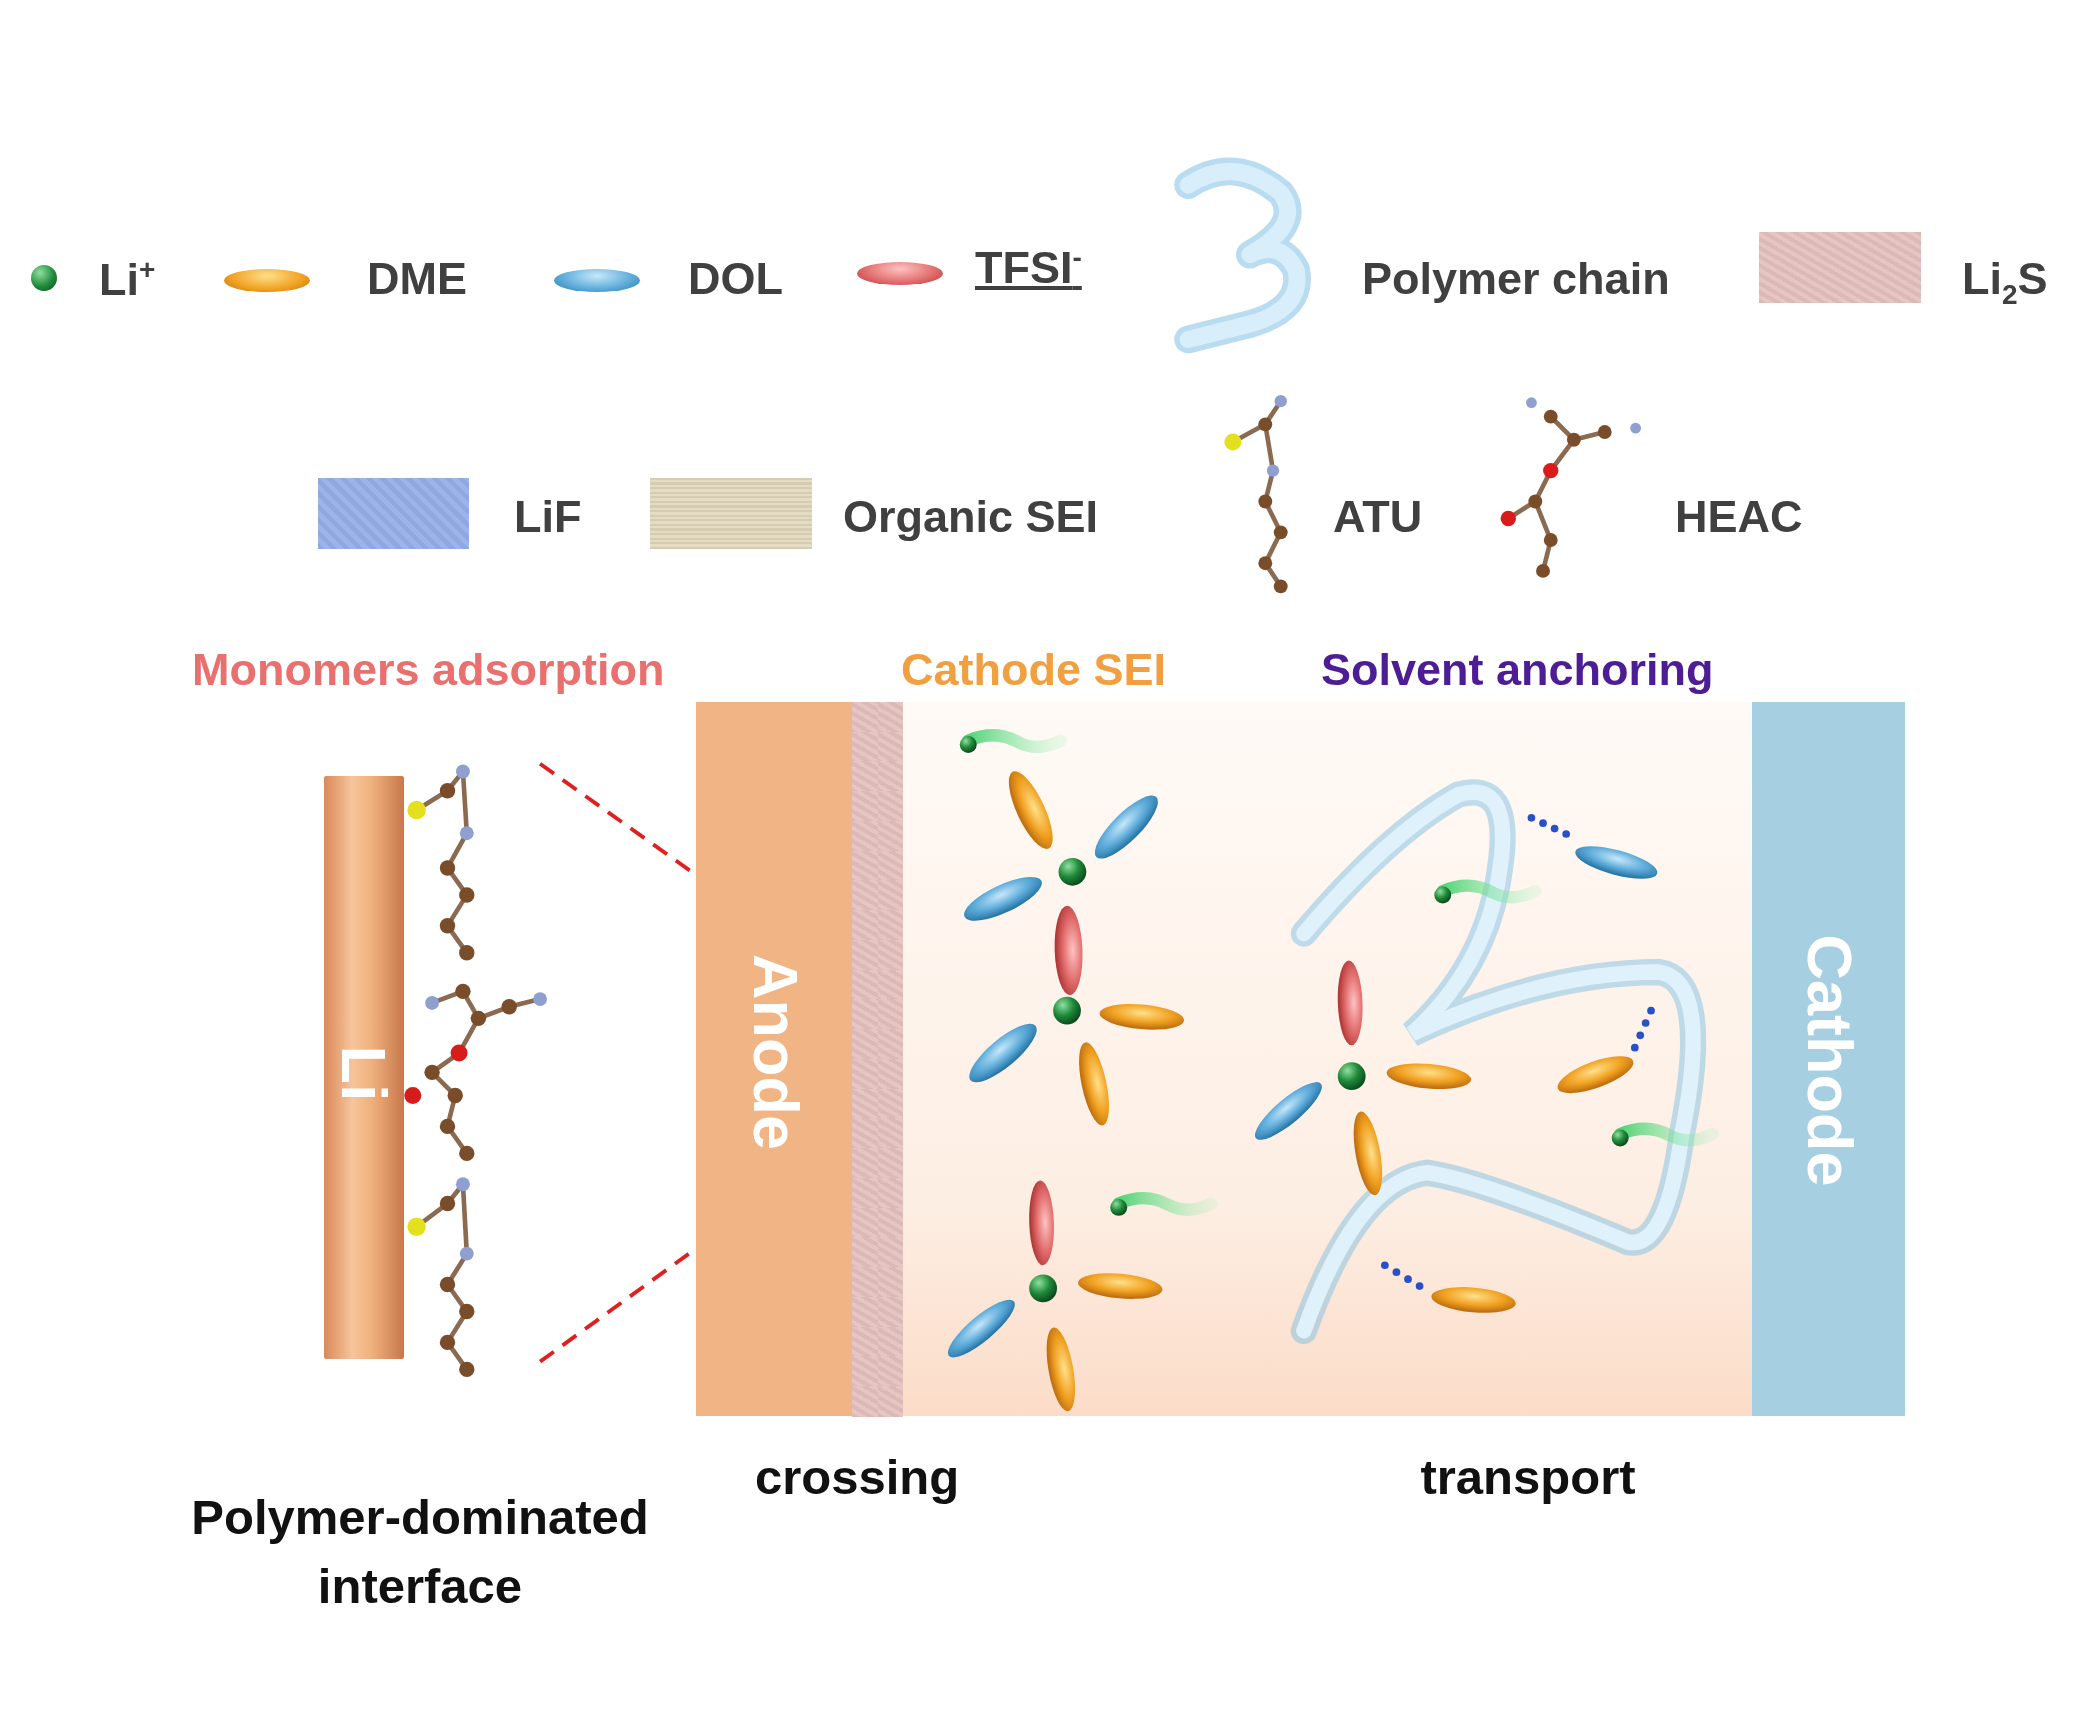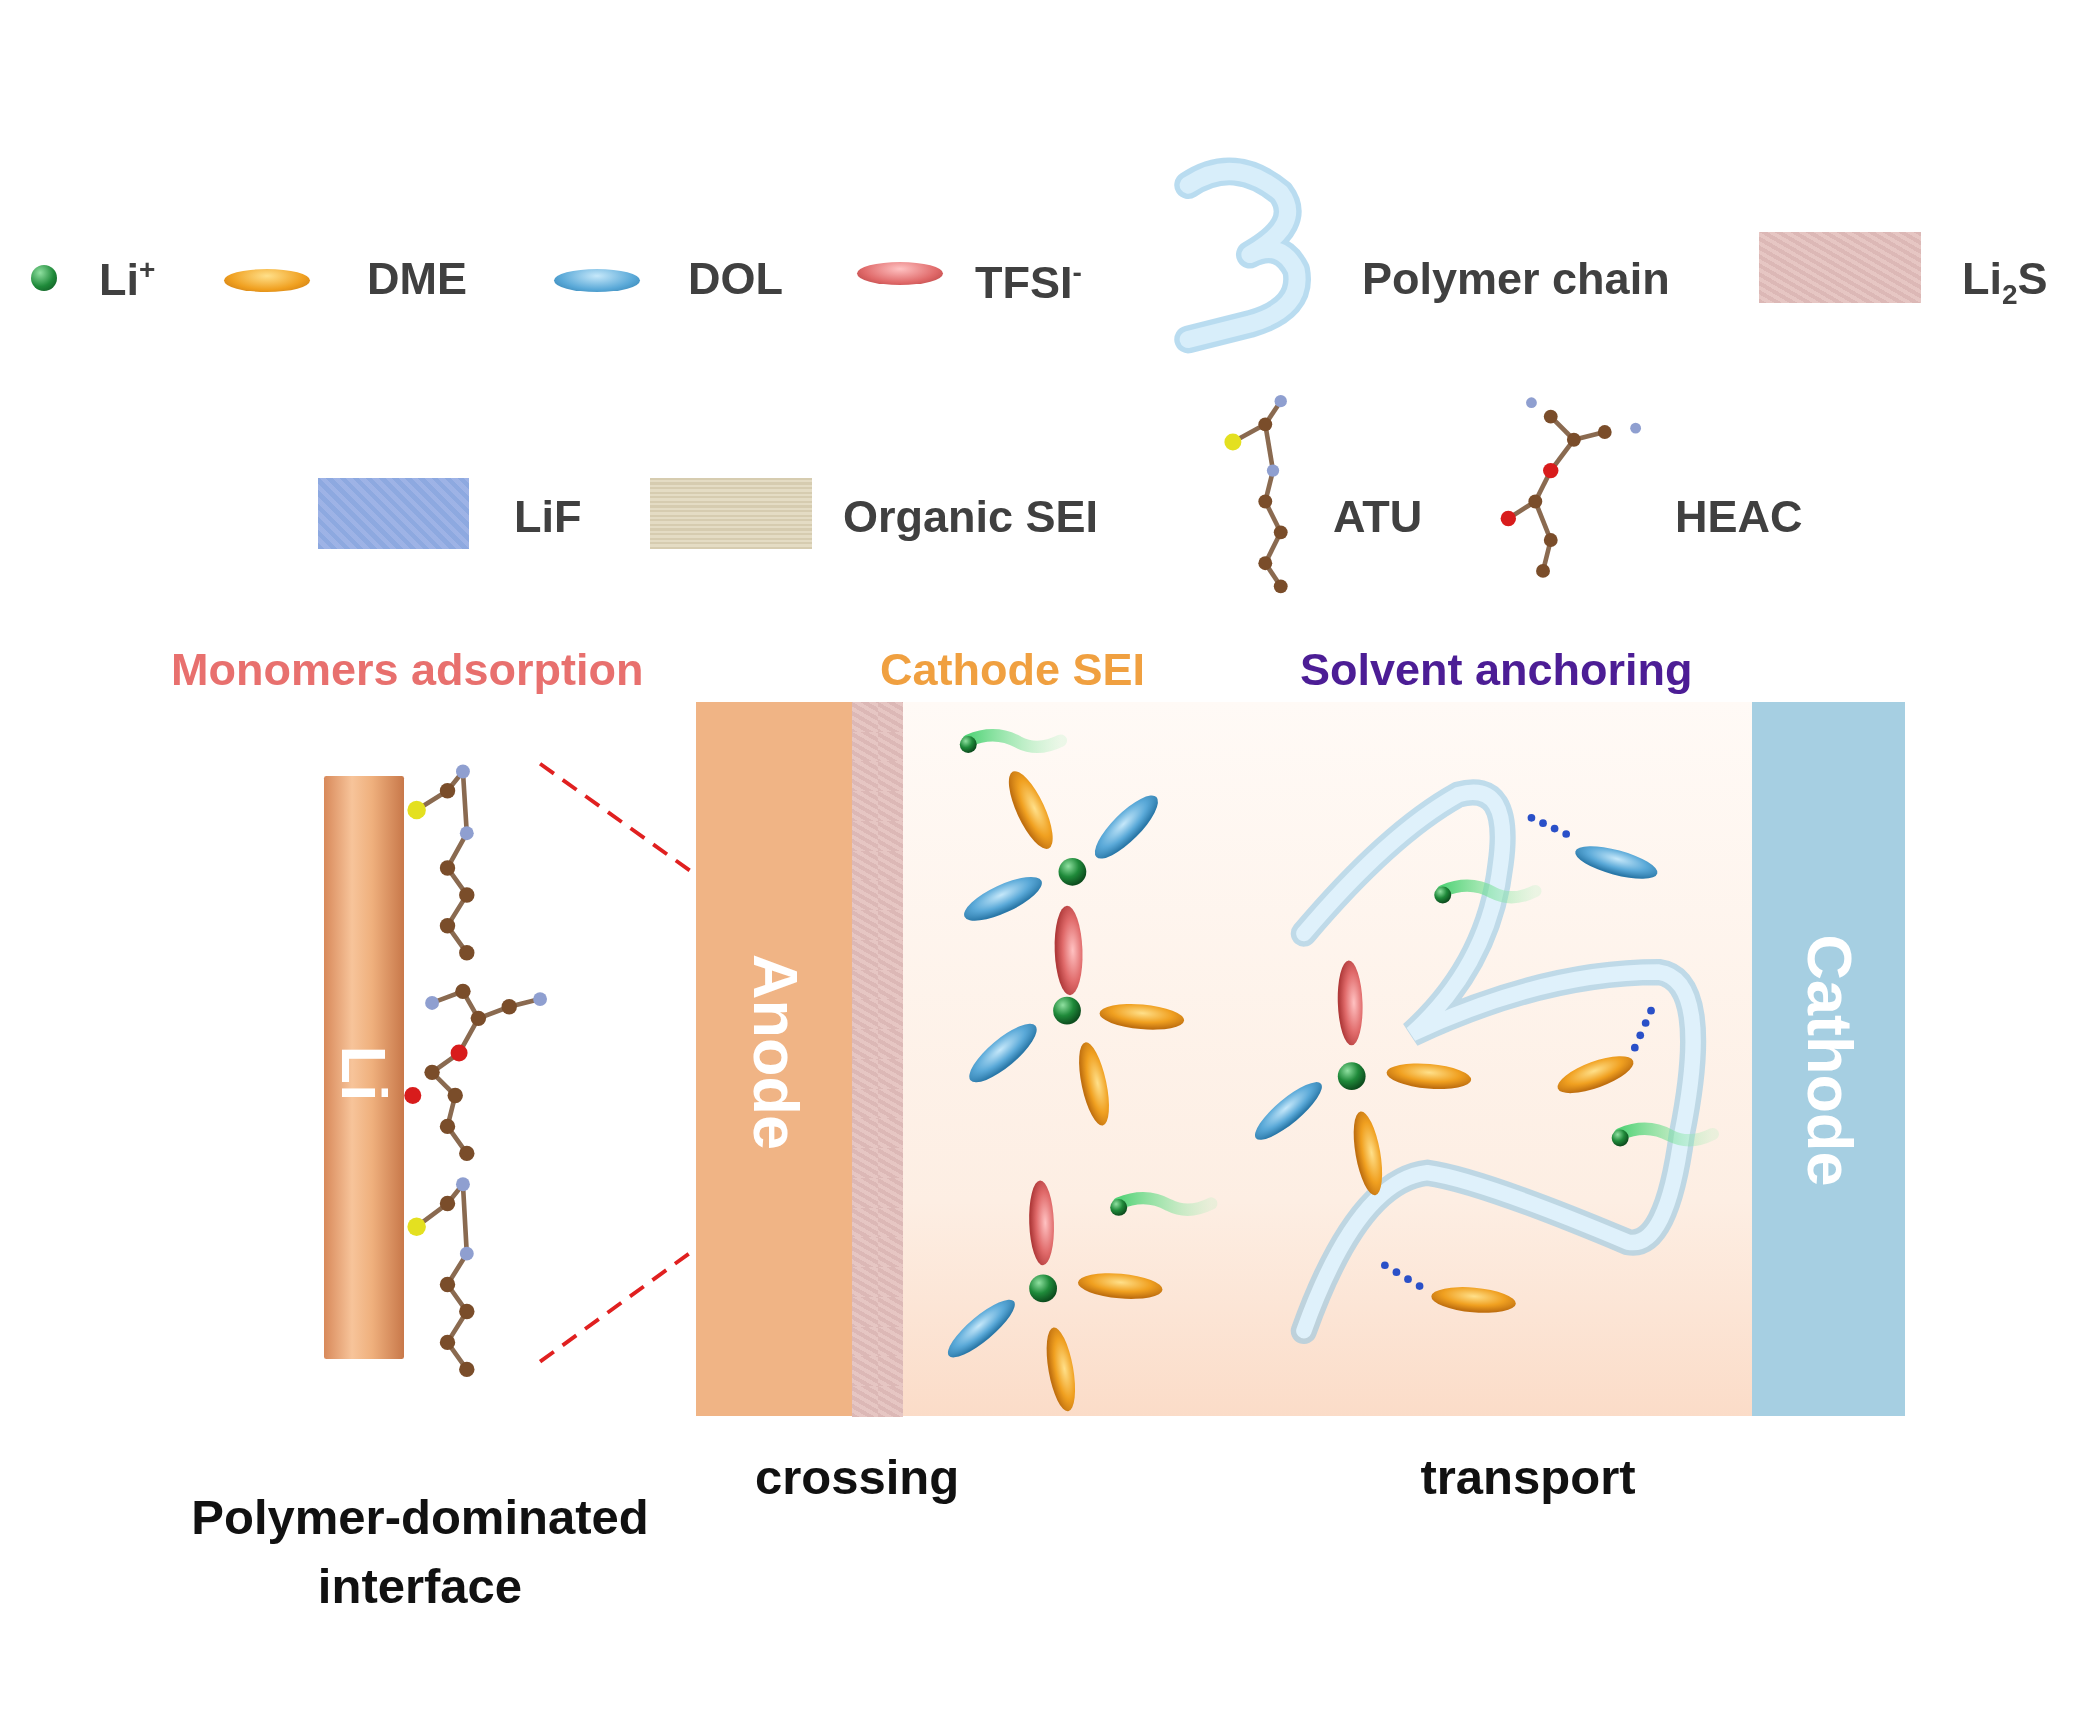--- a/index.html
+++ b/index.html
@@ -1,20 +1,20 @@
 <!DOCTYPE html>
 <html style="font-size:12.3px"><head>
 <meta charset="utf-8">
 <style>
   html, body { margin: 0; padding: 0; background: #ffffff; }
   body { width: 2097px; height: 1732px; position: relative; overflow: hidden;
          font-family: "Liberation Sans", sans-serif; }
   .abs { position: absolute; }
   .legend-label { position: absolute; font-weight: bold; font-size: 45px; color: #404040; white-space: nowrap; line-height: 1; }
-  .section-title { position: absolute; font-weight: bold; font-size: 45px; white-space: nowrap; line-height: 1; }
+  .section-title { position: absolute; font-weight: bold; font-size: 45px; white-space: nowrap; line-height: 1; margin-left: 21px; }
   .caption { position: absolute; font-weight: bold; font-size: 49px; color: #111; text-align: center; line-height: 69px; white-space: nowrap; }
   .vert { position: absolute; font-weight: bold; font-size: 63px; color: #ffffff; transform: rotate(90deg); transform-origin: center; white-space: nowrap; line-height: 1; }
   .tex-lif { background: repeating-linear-gradient(45deg, #b8cdee 0 4.6px, #cdd9f4 4.6px 9.3px), #c4d2f0;
              background-blend-mode: multiply; }
   .tex-sei { background: repeating-linear-gradient(0deg, #d6ccb0 0 2.3px, #e4dcc4 2.3px 4.6px),
              repeating-linear-gradient(90deg, rgba(180,165,130,.35) 0 2.3px, transparent 2.3px 4.6px); }
   .tex-li2s { background: repeating-linear-gradient(30deg, #dcb8b6 0 3.9px, #e6c6c3 3.9px 7.7px); }
   svg { position: absolute; left: 0; top: 0; overflow: visible; }
 </style>
 </head>
@@ -27,21 +27,21 @@
     <span>Li</span><sup style="font-size:28px;">+</sup>
   </div>
 
   <div class="abs" style="left:224px;top:269px;width:86px;height:23px;border-radius:50%;background:radial-gradient(ellipse at 50% 30%,#ffe08a,#f0a020 60%,#c07010);"></div>
   <div class="legend-label" style="left:367px;top:256px;">DME</div>
 
   <div class="abs" style="left:554px;top:269px;width:86px;height:23px;border-radius:50%;background:radial-gradient(ellipse at 50% 30%,#c6e8fa,#5aa9d8 60%,#2a78a8);"></div>
   <div class="legend-label" style="left:688px;top:256px;">DOL</div>
 
   <div class="abs" style="left:857px;top:262px;width:86px;height:23px;border-radius:50%;background:radial-gradient(ellipse at 50% 30%,#ffc2c2,#e06a6a 60%,#b03a3a);"></div>
-  <div class="legend-label" style="left:975px;top:259px;">
+  <div class="legend-label" style="left:975px;top:244px;text-decoration:underline;">
     <span>TFSI</span><sup style="font-size:28px;">-</sup>
   </div>
 
   <svg width="2097" height="1732" viewBox="0 0 2718 2245">
     <path d="M1540 240 Q1600 200 1660 250 Q1690 290 1620 330 Q1660 310 1680 350 Q1690 400 1620 420 L1540 440" fill="none" stroke="#7fbfe4" stroke-width="36" stroke-linecap="round" stroke-linejoin="round" opacity="0.55"></path>
     <path d="M1540 240 Q1600 200 1660 250 Q1690 290 1620 330 Q1660 310 1680 350 Q1690 400 1620 420 L1540 440" fill="none" stroke="#d8eefa" stroke-width="22" stroke-linecap="round" stroke-linejoin="round"></path>
   </svg>
   <div class="legend-label" style="left:1362px;top:256px;">Polymer chain</div>
 
   <div class="abs tex-li2s" style="left:1759px;top:232px;width:162px;height:71px;"></div>

